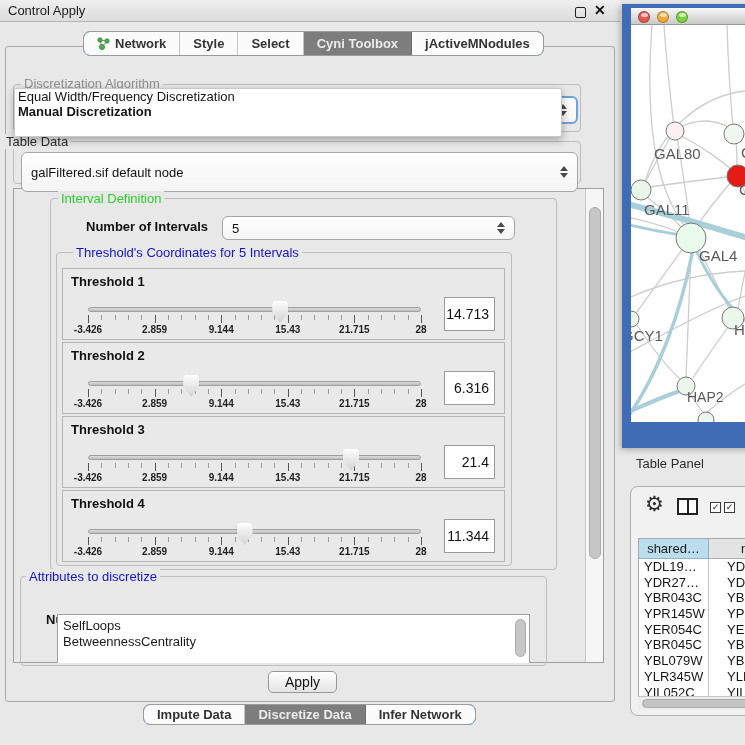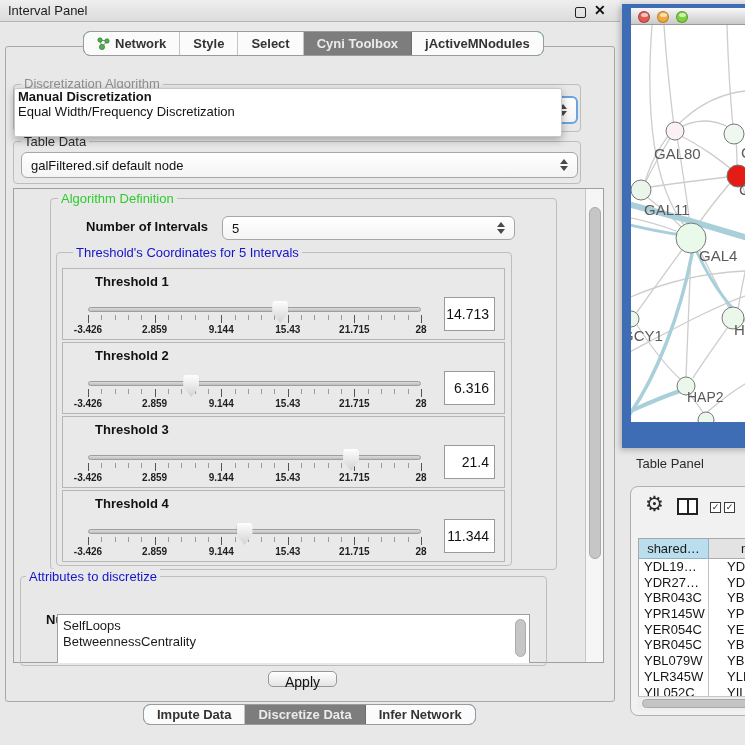--- a/index.html
+++ b/index.html
@@ -54,42 +54,42 @@
 
   
   .scrollpane{position:absolute;left:13px;top:188px;width:591px;height:475px;
     border:1px solid #9f9f9f;background:#e8e8e8;}
   .vscroll{position:absolute;left:585px;top:189px;width:18px;height:473px;background:#f6f6f6;border-left:1px solid #c6c6c6;z-index:6;}
   .vthumb{position:absolute;left:2.5px;width:12px;border-radius:7px;background:#c6c6c6;border:1px solid #aaaaaa;}
 
   
   #threshold-rows{position:absolute;left:62px;top:268px;width:443px;height:296px;z-index:3;}
   .th-row{position:absolute;left:0;width:443px;height:72px;background:#e9e9e9;border:1px solid #b6b6b6;}
-  .th-title{position:absolute;left:8px;top:5px;font-size:13px;font-weight:bold;color:#111;margin-left:24px;}
+  .th-title{position:absolute;left:8px;top:5px;font-size:13px;font-weight:bold;color:#111;}
   .track{position:absolute;left:25px;top:38px;width:333px;height:5px;border-radius:3px;
     background:linear-gradient(#dcdcdc,#bdbdbd);border:1px solid #9e9e9e;}
   .ticks{position:absolute;left:25px;top:46px;width:333px;height:10px;}
   .tick{position:absolute;top:0;width:1px;background:#9a9a9a;height:5px;}
   .tick.major{height:8px;background:#555;}
   .tick-label{position:absolute;top:55px;transform:translateX(-50%);font-size:10px;font-weight:bold;color:#1e1e1e;white-space:nowrap;}
   .thumb{position:absolute;top:32px;width:16px;height:22px;background:linear-gradient(#fefefe,#d2d2d2);
     clip-path:polygon(10% 0,90% 0,100% 14%,100% 52%,50% 100%,0 52%,0 14%);
     filter:drop-shadow(0 0 1px #818181);}
   .vbox{position:absolute;left:381px;top:28px;width:51px;height:34px;background:#fff;border:1px solid #9a9a9a;}
   .vbox span{position:absolute;right:5px;top:50%;transform:translateY(-50%);font-size:14px;color:#111;}
 
   
   .listbox{position:absolute;left:57px;top:614px;width:473px;height:49px;background:#fff;
     border:1px solid #9f9f9f;border-bottom:none;z-index:3;overflow:hidden;}
   .list-item{font-size:13px;color:#1a1a1a;line-height:16px;padding-left:5px;white-space:nowrap;}
   .list-scroll{position:absolute;right:3px;top:4px;width:11px;height:38px;border-radius:6px;background:#c6c6c6;border:1px solid #ababab;}
   .attr-heading{position:absolute;left:46px;top:612px;font-size:13px;font-weight:bold;color:#111;z-index:3;}
 
   
-  .apply{position:absolute;left:268px;top:671px;width:69px;height:16px;border:1px solid #979797;border-radius:5px;
+  .apply{position:absolute;left:268px;top:671px;width:69px;height:22px;border:1px solid #979797;border-radius:5px;
     background:linear-gradient(#ffffff,#e4e4e4);font-size:14px;color:#111;text-align:center;line-height:20px;}
 
   
   .net-window{position:absolute;left:622px;top:4px;width:130px;height:444px;background:#3e6db5;z-index:10;
     box-shadow:-2px 2px 6px rgba(0,0,0,.25);}
   .net-titlebar{position:absolute;left:9px;top:4px;right:0;height:17px;
     background:linear-gradient(#f8f8f8,#c9c9c9);border-bottom:1px solid #9a9a9a;}
   .light{position:absolute;top:2.5px;width:12px;height:12px;border-radius:50%;border:0.5px solid rgba(0,0,0,.25);}
   .light .hl{position:absolute;left:2px;top:1px;width:7px;height:4px;border-radius:50%;background:rgba(255,255,255,.65);}
   .net-canvas{position:absolute;left:9px;top:21px;right:0;height:397px;background:#fff;overflow:hidden;}
@@ -116,21 +116,21 @@
   .hthumb{position:absolute;left:4px;right:6px;top:2px;height:9px;border-radius:5px;background:#c4c4c4;border:1px solid #a9a9a9;}
 
   .ni-icon{width:13px;height:13px;display:inline-block;}
 </style>
 </head>
 <body>
 
 <div id="stage">
 
   <div class="titlebar">
-    <span class="title">Interval Panel</span>
+    <span class="title">Control Apply</span>
     <span class="tb-float"></span>
     <span class="tb-close">✕</span>
   </div>
 
   <div class="panel"></div>
 
   <div class="tabbar top">
     <div class="tab">
       <svg class="ni-icon" viewBox="0 0 13 13">
         <line x1="3" y1="3" x2="10" y2="4" stroke="#8a8a8a" stroke-width="1"></line>
@@ -159,41 +159,41 @@
   <div class="groupbox" style="left:13px;top:84px;width:568px;height:48px;z-index:2;"></div>
   <span class="legend gray" style="left:21px;top:76px;z-index:2;">Discretization Algorithm</span>
   <div class="combo focus" style="left:21px;top:96px;width:557px;height:28px;z-index:5;">
     <span class="spin">
         <i class="up"></i>
         <i class="dn"></i>
       </span>
   </div>
 
   <div class="popup">
+    <div class="opt">Equal Width/Frequency Discretization</div>
     <div class="opt b">Manual Discretization</div>
-    <div class="opt">Equal Width/Frequency Discretization</div>
   </div>
 
   <div class="groupbox" style="left:13px;top:141px;width:568px;height:43px;z-index:2;"></div>
-  <span class="legend dark" style="left:21px;top:134px;z-index:3;">Table Data</span>
-  <div class="combo" style="left:21px;top:152px;width:557px;height:26px;z-index:3;">
+  <span class="legend dark" style="left:3px;top:134px;z-index:3;">Table Data</span>
+  <div class="combo" style="left:21px;top:152px;width:557px;height:40px;z-index:3;">
     <span class="val">galFiltered.sif default node</span>
     <span class="spin">
         <i class="up"></i>
         <i class="dn"></i>
       </span>
   </div>
 
   <div class="scrollpane"></div>
   <div class="vscroll">
     <div class="vthumb" style="top:18px;height:352px;"></div>
   </div>
 
   <div class="groupbox" style="left:50px;top:198px;width:507px;height:372px;z-index:2;"></div>
-  <span class="legend green" style="left:58px;top:191px;z-index:3;">Algorithm Definition</span>
+  <span class="legend green" style="left:58px;top:191px;z-index:3;">Interval Definition</span>
 
   <span style="position:absolute;left:86px;top:219px;font-size:13px;font-weight:bold;color:#111;z-index:3;">Number of Intervals</span>
   <div class="combo" style="left:222px;top:216px;width:293px;height:24px;z-index:3;">
     <span class="val">5</span>
     <span class="spin">
         <i class="up"></i>
         <i class="dn"></i>
       </span>
   </div>
 

